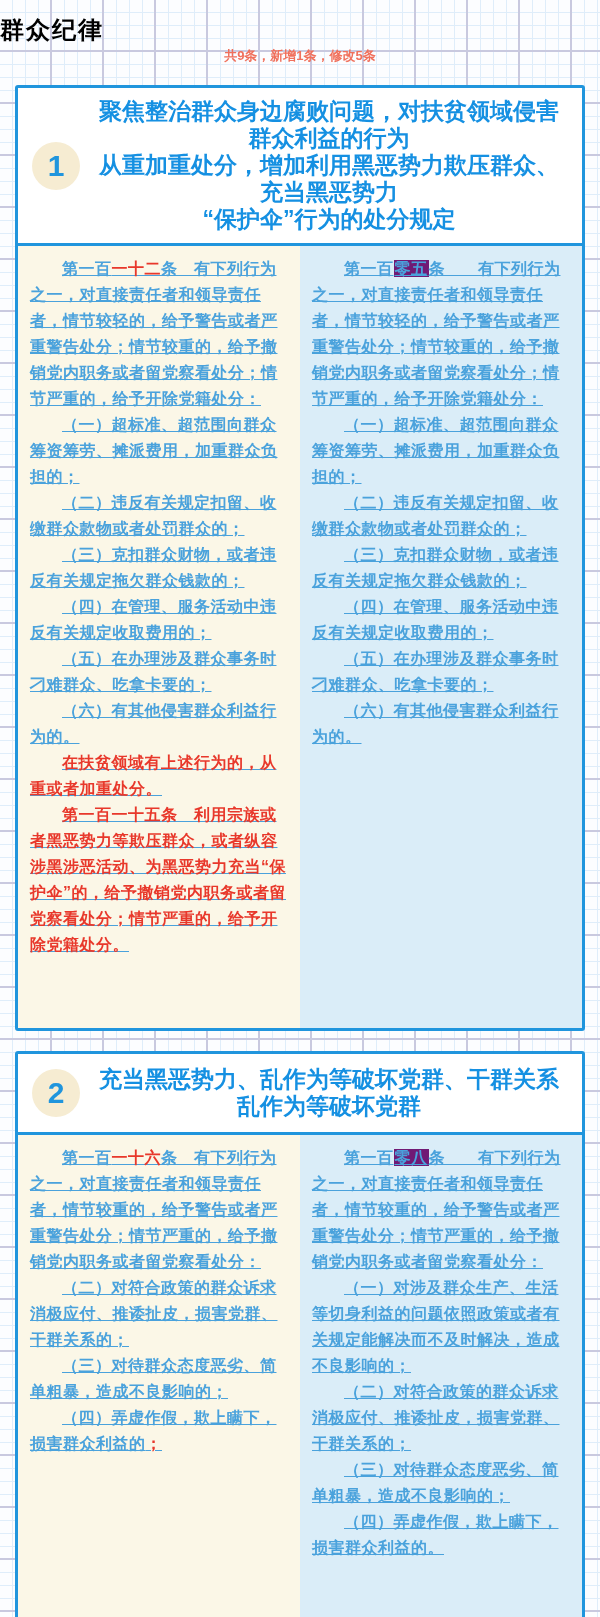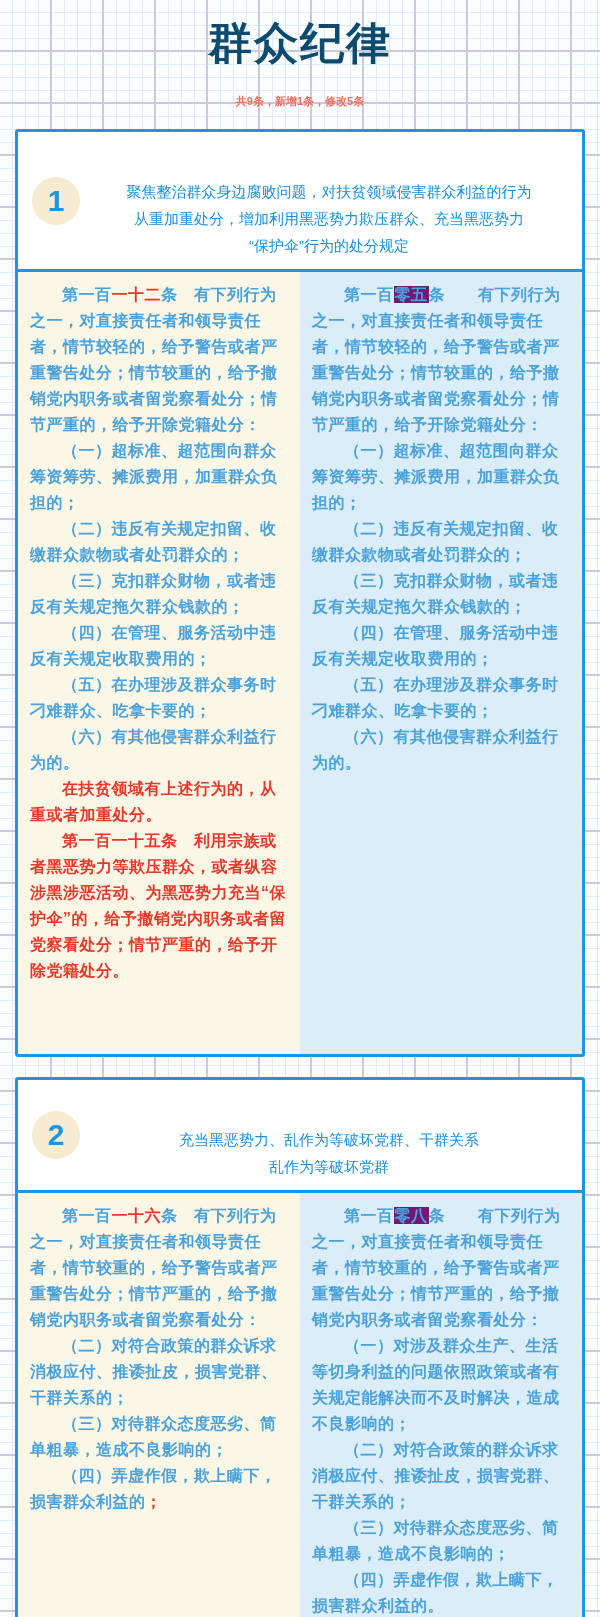--- a/index.html
+++ b/index.html
@@ -10,32 +10,31 @@
     min-height: 1617px;
     background-color: #fcfdff;
     background-image:
       repeating-linear-gradient(to right,  transparent 0 50px, #c9c9df 50px 52px),
       repeating-linear-gradient(to bottom, transparent 0 50px, #c9c9df 50px 52px),
       repeating-linear-gradient(to right,  transparent 0 12px, #dfedfa 12px 13px),
       repeating-linear-gradient(to bottom, transparent 0 12px, #dfedfa 12px 13px);
     padding: 14px 0 17px;
   }
   .page-title {
-    text-align: center;
-    font-size: 44px;
+    font-size: 24px;
     font-weight: bold;
-    color: #0c4a6e;
+    color: #000000;
     letter-spacing: 2px;
   }
   .page-subtitle {
     text-align: center;
-    font-size: 11px;
+    font-size: 13px;
     font-weight: bold;
     color: #f0705c;
-    margin-top: 21px;
+    margin-top: 1px;
   }
   .card {
     margin: 20px 15px 0;
     border: 3px solid #2095dd;
     border-radius: 3px;
     background: #ffffff;
   }
   .card-header {
     display: flex;
     align-items: center;
@@ -54,38 +53,38 @@
     justify-content: center;
     font-size: 30px;
     font-weight: bold;
     color: #2095dd;
     margin-right: 10px;
   }
   .card-heading {
     flex: 1 1 auto;
     text-align: center;
     color: #1590e2;
-    font-weight: normal;
-    font-size: 15px;
+    font-weight: bold;
+    font-size: 23px;
     line-height: 27px;
-    margin-top: 36px;
   }
   .columns {
     display: flex;
     border-top: 3px solid #2095dd;
     align-items: stretch;
   }
   .col {
     width: 50%;
     padding: 10px 11px 16px 12px;
     font-size: 16px;
     line-height: 26px;
     font-weight: bold;
     color: #4aa2dc;
     letter-spacing: 0.5px;
+    text-decoration: underline;
   }
   .col-left  { background: #fbf7e7; }
   .col-right { background: #daedf8; }
   .card-1 .col { min-height: 782px; }
   .card-2 .col { min-height: 515px; }
   .para { text-indent: 2em; margin: 0; }
   .para.gap { }
   .seg-red { color: #e8382b; }
   .seg-hl  { background: #701a75; color: #4aa2dc; padding: 0 1px; }
 </style>

